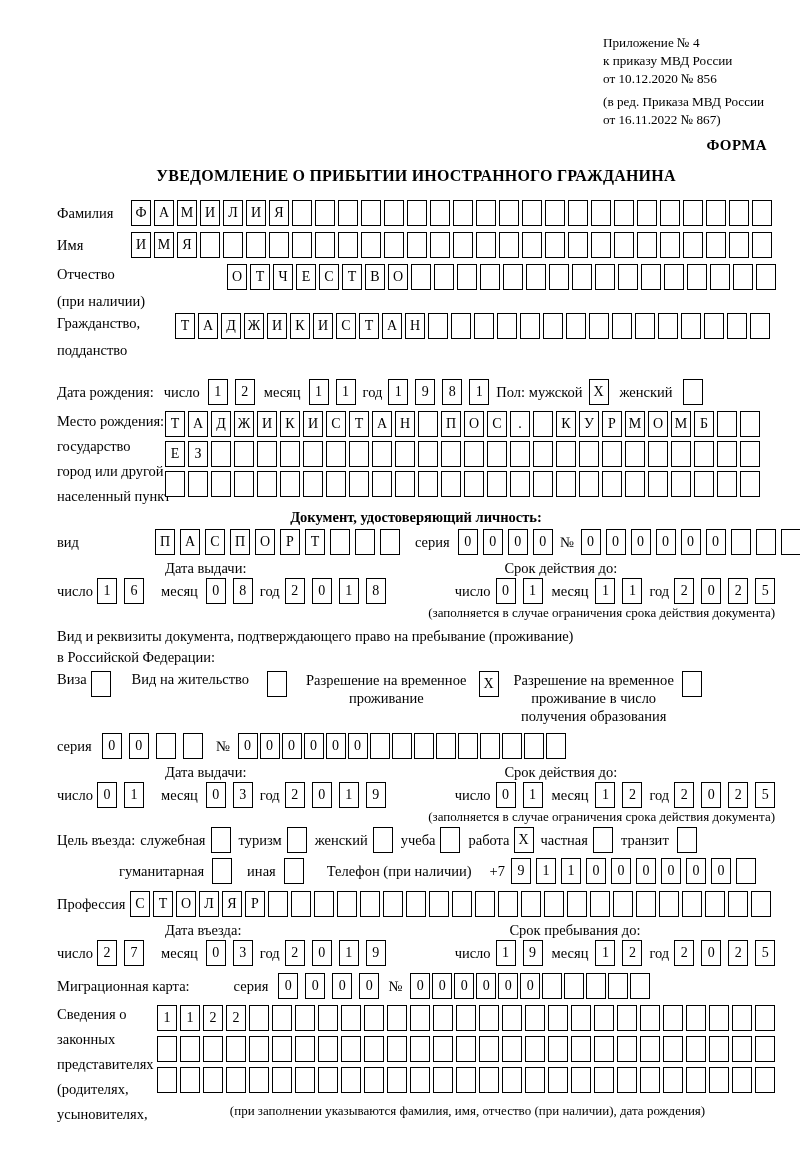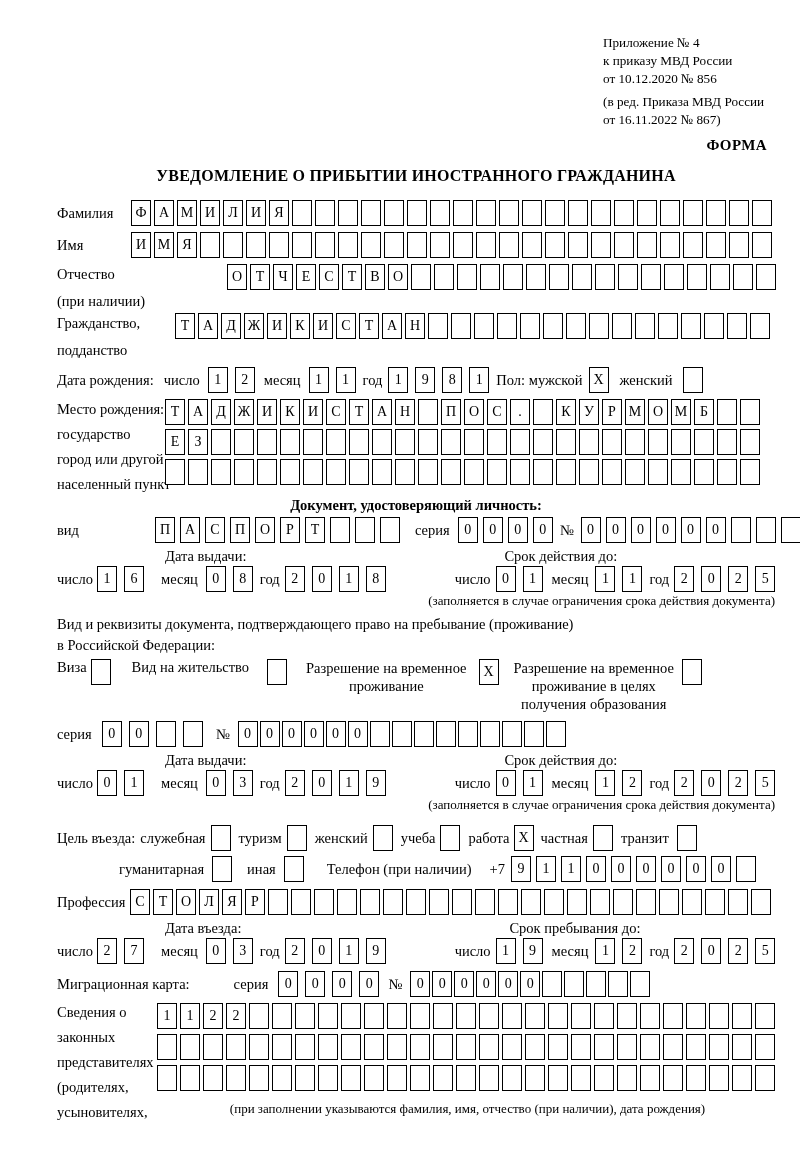--- a/index.html
+++ b/index.html
@@ -180,21 +180,21 @@
         <span class="cell"></span>
         <span class="cell"></span>
         <span class="cell"></span>
         <span class="cell"></span>
         <span class="cell"></span>
         <span class="cell"></span>
         <span class="cell"></span>
       </span>
   </div>
 
-  <div class="row" style="margin-top:7px">
+  <div class="row" style="margin-top:19px">
     <span>Дата рождения:</span>
     <span style="margin:0 8px 0 10px">число</span>
     <span class="cells wide">
         <span class="cell">1</span>
         <span class="cell">2</span>
       </span>
     <span style="margin:0 8px 0 2px">месяц</span>
     <span class="cells wide">
         <span class="cell">1</span>
         <span class="cell">1</span>
@@ -406,21 +406,21 @@
       </span>
     <span class="ctr" style="margin-left:16px">
       <div>Разрешение на временное</div>
       <div>проживание</div>
     </span>
     <span class="cells" style="margin-left:12px">
         <span class="cell">X</span>
       </span>
     <span class="ctr" style="margin-left:12px">
       <div>Разрешение на временное</div>
-      <div>проживание в целях</div>
+      <div>проживание в число</div>
       <div>получения образования</div>
     </span>
     <span class="cells" style="margin-left:8px">
         <span class="cell"></span>
       </span>
   </div>
 
   <div class="row" style="margin-top:8px">
     <span style="margin-right:10px">серия</span>
     <span class="cells wide">
@@ -484,21 +484,21 @@
     <span style="margin-right:5px">год</span>
     <span class="cells wide">
         <span class="cell">2</span>
         <span class="cell">0</span>
         <span class="cell">2</span>
         <span class="cell">5</span>
       </span>
   </div>
   <div class="note" style="text-align:right; margin-top:1px">(заполняется в случае ограничения срока действия документа)</div>
 
-  <div class="row" style="margin-top:12px">
+  <div class="row" style="margin-top:2px">
     <span style="margin-right:5px">Цель въезда:</span>
     <span>служебная</span>
     <span class="cells" style="margin-left:5px">
         <span class="cell"></span>
       </span>
     <span style="margin-left:5px">туризм</span>
     <span class="cells" style="margin-left:5px">
         <span class="cell"></span>
       </span>
     <span style="margin-left:5px">женский</span>

